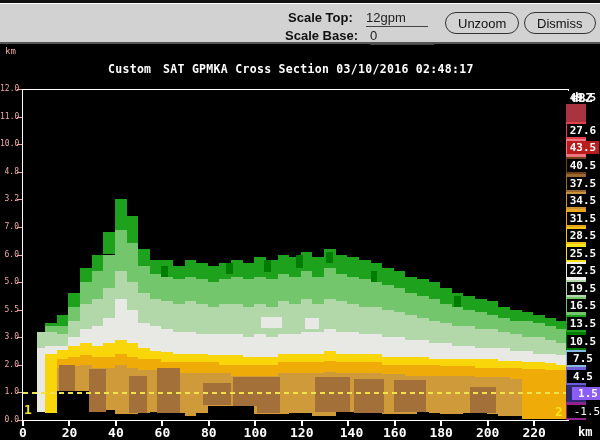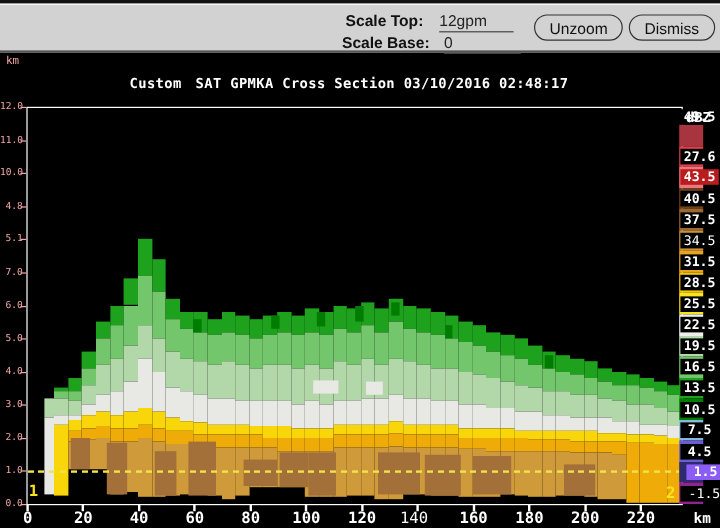--- a/index.html
+++ b/index.html
@@ -395,29 +395,29 @@
   <div id="gfx">
       <div style="left: 17px; top: 420px; width: 5px; height: 1px; position: absolute; background: rgb(242, 166, 166);"></div>
       <div style="position: absolute; left: 0px; top: 415px; width: 19px; text-align: right; font-size: 8px; color: rgb(242, 166, 166);">0.0</div>
       <div style="left: 17px; top: 392.417px; width: 5px; height: 1px; position: absolute; background: rgb(242, 166, 166);"></div>
       <div style="position: absolute; left: 0px; top: 387.417px; width: 19px; text-align: right; font-size: 8px; color: rgb(242, 166, 166);">1.0</div>
       <div style="left: 17px; top: 364.833px; width: 5px; height: 1px; position: absolute; background: rgb(242, 166, 166);"></div>
       <div style="position: absolute; left: 0px; top: 359.833px; width: 19px; text-align: right; font-size: 8px; color: rgb(242, 166, 166);">2.0</div>
       <div style="left: 17px; top: 337.25px; width: 5px; height: 1px; position: absolute; background: rgb(242, 166, 166);"></div>
       <div style="position: absolute; left: 0px; top: 332.25px; width: 19px; text-align: right; font-size: 8px; color: rgb(242, 166, 166);">3.0</div>
       <div style="left: 17px; top: 309.667px; width: 5px; height: 1px; position: absolute; background: rgb(242, 166, 166);"></div>
-      <div style="position: absolute; left: 0px; top: 304.667px; width: 19px; text-align: right; font-size: 8px; color: rgb(242, 166, 166);">4.0</div>
+      <div style="position: absolute; left: 0px; top: 304.667px; width: 19px; text-align: right; font-size: 8px; color: rgb(242, 166, 166);">5.5</div>
       <div style="left: 17px; top: 282.083px; width: 5px; height: 1px; position: absolute; background: rgb(242, 166, 166);"></div>
       <div style="position: absolute; left: 0px; top: 277.083px; width: 19px; text-align: right; font-size: 8px; color: rgb(242, 166, 166);">5.0</div>
       <div style="left: 17px; top: 254.5px; width: 5px; height: 1px; position: absolute; background: rgb(242, 166, 166);"></div>
       <div style="position: absolute; left: 0px; top: 249.5px; width: 19px; text-align: right; font-size: 8px; color: rgb(242, 166, 166);">6.0</div>
       <div style="left: 17px; top: 226.917px; width: 5px; height: 1px; position: absolute; background: rgb(242, 166, 166);"></div>
       <div style="position: absolute; left: 0px; top: 221.917px; width: 19px; text-align: right; font-size: 8px; color: rgb(242, 166, 166);">7.0</div>
       <div style="left: 17px; top: 199.333px; width: 5px; height: 1px; position: absolute; background: rgb(242, 166, 166);"></div>
-      <div style="position: absolute; left: 0px; top: 194.333px; width: 19px; text-align: right; font-size: 8px; color: rgb(242, 166, 166);">5.1</div>
+      <div style="position: absolute; left: 0px; top: 194.333px; width: 19px; text-align: right; font-size: 8px; color: rgb(242, 166, 166);">3.2</div>
       <div style="left: 17px; top: 171.75px; width: 5px; height: 1px; position: absolute; background: rgb(242, 166, 166);"></div>
       <div style="position: absolute; left: 0px; top: 166.75px; width: 19px; text-align: right; font-size: 8px; color: rgb(242, 166, 166);">4.8</div>
       <div style="left: 17px; top: 144.167px; width: 5px; height: 1px; position: absolute; background: rgb(242, 166, 166);"></div>
       <div style="position: absolute; left: 0px; top: 139.167px; width: 36px; text-align: left; font-size: 8px; color: rgb(242, 166, 166);">10.0</div>
       <div style="left: 17px; top: 116.583px; width: 5px; height: 1px; position: absolute; background: rgb(242, 166, 166);"></div>
       <div style="position: absolute; left: 0px; top: 111.583px; width: 19px; text-align: right; font-size: 8px; color: rgb(242, 166, 166);">11.0</div>
       <div style="left: 17px; top: 89px; width: 5px; height: 1px; position: absolute; background: rgb(242, 166, 166);"></div>
       <div style="position: absolute; left: 0px; top: 84px; width: 19px; text-align: right; font-size: 8px; color: rgb(242, 166, 166);">12.0</div>
       <div style="position: absolute; left: 22px; top: 420px; width: 2px; height: 6px; background: rgb(255, 255, 255);"></div>
       <div style="position: absolute; left: 8px; top: 425px; width: 30px; text-align: center; font-weight: bold; font-size: 13px; color: rgb(255, 255, 255);">0</div>
@@ -427,41 +427,41 @@
       <div style="position: absolute; left: 100.936px; top: 425px; width: 30px; text-align: center; font-weight: bold; font-size: 13px; color: rgb(255, 255, 255);">40</div>
       <div style="position: absolute; left: 161.404px; top: 420px; width: 2px; height: 6px; background: rgb(255, 255, 255);"></div>
       <div style="position: absolute; left: 147.404px; top: 425px; width: 30px; text-align: center; font-weight: bold; font-size: 13px; color: rgb(255, 255, 255);">60</div>
       <div style="position: absolute; left: 207.872px; top: 420px; width: 2px; height: 6px; background: rgb(255, 255, 255);"></div>
       <div style="position: absolute; left: 193.872px; top: 425px; width: 30px; text-align: center; font-weight: bold; font-size: 13px; color: rgb(255, 255, 255);">80</div>
       <div style="position: absolute; left: 254.34px; top: 420px; width: 2px; height: 6px; background: rgb(255, 255, 255);"></div>
       <div style="position: absolute; left: 240.34px; top: 425px; width: 30px; text-align: center; font-weight: bold; font-size: 13px; color: rgb(255, 255, 255);">100</div>
       <div style="position: absolute; left: 300.809px; top: 420px; width: 2px; height: 6px; background: rgb(255, 255, 255);"></div>
       <div style="position: absolute; left: 286.809px; top: 425px; width: 30px; text-align: center; font-weight: bold; font-size: 13px; color: rgb(255, 255, 255);">120</div>
       <div style="position: absolute; left: 347.277px; top: 420px; width: 2px; height: 6px; background: rgb(255, 255, 255);"></div>
-      <div style="position: absolute; left: 333.277px; top: 425px; width: 30px; text-align: left; font-weight: normal; font-size: 13px; color: rgb(255, 255, 255);">140</div>
+      <div style="position: absolute; left: 333.277px; top: 425px; width: 30px; text-align: right; font-weight: bold; font-size: 13px; color: rgb(255, 255, 255);">140</div>
       <div style="position: absolute; left: 393.745px; top: 420px; width: 2px; height: 6px; background: rgb(255, 255, 255);"></div>
       <div style="position: absolute; left: 379.745px; top: 425px; width: 30px; text-align: center; font-weight: bold; font-size: 13px; color: rgb(255, 255, 255);">160</div>
       <div style="position: absolute; left: 440.213px; top: 420px; width: 2px; height: 6px; background: rgb(255, 255, 255);"></div>
       <div style="position: absolute; left: 426.213px; top: 425px; width: 30px; text-align: center; font-weight: bold; font-size: 13px; color: rgb(255, 255, 255);">180</div>
       <div style="position: absolute; left: 486.681px; top: 420px; width: 2px; height: 6px; background: rgb(255, 255, 255);"></div>
       <div style="position: absolute; left: 472.681px; top: 425px; width: 30px; text-align: center; font-weight: bold; font-size: 13px; color: rgb(255, 255, 255);">200</div>
       <div style="position: absolute; left: 533.149px; top: 420px; width: 2px; height: 6px; background: rgb(255, 255, 255);"></div>
       <div style="position: absolute; left: 519.149px; top: 425px; width: 30px; text-align: center; font-weight: bold; font-size: 13px; color: rgb(255, 255, 255);">220</div>
       <div style="position: absolute; left: 566px; top: 104px; width: 20px; height: 17.5556px; background: rgb(168, 52, 64);"></div>
       <div style="position: absolute; left: 567px; top: 91px; width: 32px; height: 13px; background: rgb(0, 0, 0); color: rgb(255, 255, 255); font-size: 11px; font-weight: bold; text-align: center; line-height: 13px;">49.5</div>
       <div style="position: absolute; left: 566px; top: 121.556px; width: 20px; height: 17.5556px; background: rgb(224, 64, 72);"></div>
       <div style="position: absolute; left: 567px; top: 123.833px; width: 32px; height: 13px; background: rgb(0, 0, 0); color: rgb(255, 255, 255); font-size: 11px; font-weight: bold; text-align: center; line-height: 13px;">27.6</div>
       <div style="position: absolute; left: 566px; top: 139.111px; width: 20px; height: 17.5556px; background: rgb(238, 118, 128);"></div>
       <div style="position: absolute; left: 567px; top: 141.389px; width: 32px; height: 13px; background: #b91c1c; color: rgb(255, 255, 255); font-size: 11px; font-weight: bold; text-align: center; line-height: 13px;">43.5</div>
       <div style="position: absolute; left: 566px; top: 156.667px; width: 20px; height: 17.5556px; background: rgb(111, 65, 25);"></div>
       <div style="position: absolute; left: 567px; top: 158.944px; width: 32px; height: 13px; background: rgb(0, 0, 0); color: rgb(255, 255, 255); font-size: 11px; font-weight: bold; text-align: center; line-height: 13px;">40.5</div>
       <div style="position: absolute; left: 566px; top: 174.222px; width: 20px; height: 17.5556px; background: rgb(156, 104, 48);"></div>
       <div style="position: absolute; left: 567px; top: 176.5px; width: 32px; height: 13px; background: rgb(0, 0, 0); color: rgb(255, 255, 255); font-size: 11px; font-weight: bold; text-align: center; line-height: 13px;">37.5</div>
       <div style="position: absolute; left: 566px; top: 191.778px; width: 20px; height: 17.5556px; background: rgb(200, 144, 56);"></div>
-      <div style="position: absolute; left: 567px; top: 194.056px; width: 32px; height: 13px; background: rgb(0, 0, 0); color: rgb(255, 255, 255); font-size: 11px; font-weight: normal; text-align: center; line-height: 13px;">34.5</div>
+      <div style="position: absolute; left: 567px; top: 194.056px; width: 32px; height: 13px; background: rgb(0, 0, 0); color: rgb(255, 255, 255); font-size: 11px; font-weight: bold; text-align: center; line-height: 13px;">34.5</div>
       <div style="position: absolute; left: 566px; top: 209.333px; width: 20px; height: 17.5556px; background: rgb(232, 164, 28);"></div>
       <div style="position: absolute; left: 567px; top: 211.611px; width: 32px; height: 13px; background: rgb(0, 0, 0); color: rgb(255, 255, 255); font-size: 11px; font-weight: bold; text-align: center; line-height: 13px;">31.5</div>
       <div style="position: absolute; left: 566px; top: 226.889px; width: 20px; height: 17.5556px; background: rgb(240, 196, 16);"></div>
       <div style="position: absolute; left: 567px; top: 229.167px; width: 32px; height: 13px; background: rgb(0, 0, 0); color: rgb(255, 255, 255); font-size: 11px; font-weight: bold; text-align: center; line-height: 13px;">28.5</div>
       <div style="position: absolute; left: 566px; top: 244.444px; width: 20px; height: 17.5556px; background: rgb(248, 228, 28);"></div>
       <div style="position: absolute; left: 567px; top: 246.722px; width: 32px; height: 13px; background: rgb(0, 0, 0); color: rgb(255, 255, 255); font-size: 11px; font-weight: bold; text-align: center; line-height: 13px;">25.5</div>
       <div style="position: absolute; left: 566px; top: 262px; width: 20px; height: 17.5556px; background: rgb(238, 238, 234);"></div>
       <div style="position: absolute; left: 567px; top: 264.278px; width: 32px; height: 13px; background: rgb(0, 0, 0); color: rgb(255, 255, 255); font-size: 11px; font-weight: bold; text-align: center; line-height: 13px;">22.5</div>
       <div style="position: absolute; left: 566px; top: 279.556px; width: 20px; height: 17.5556px; background: rgb(178, 216, 170);"></div>
       <div style="position: absolute; left: 567px; top: 281.833px; width: 32px; height: 13px; background: rgb(0, 0, 0); color: rgb(255, 255, 255); font-size: 11px; font-weight: bold; text-align: center; line-height: 13px;">19.5</div>

